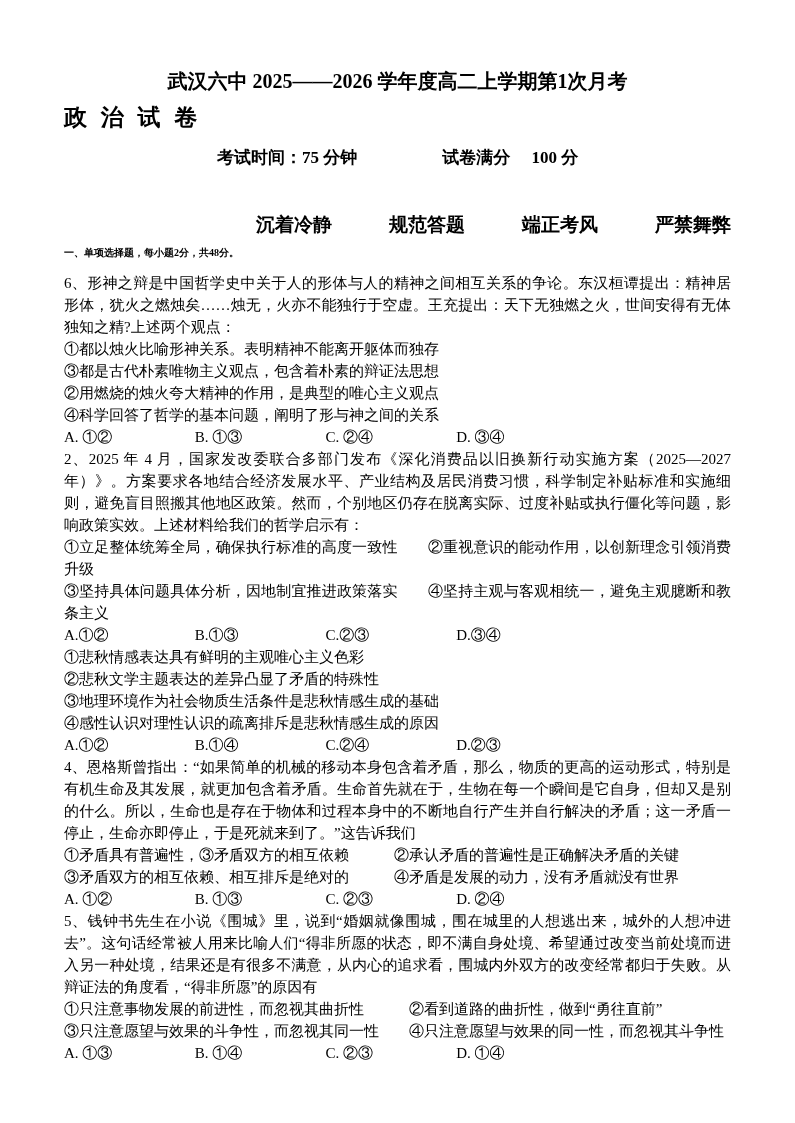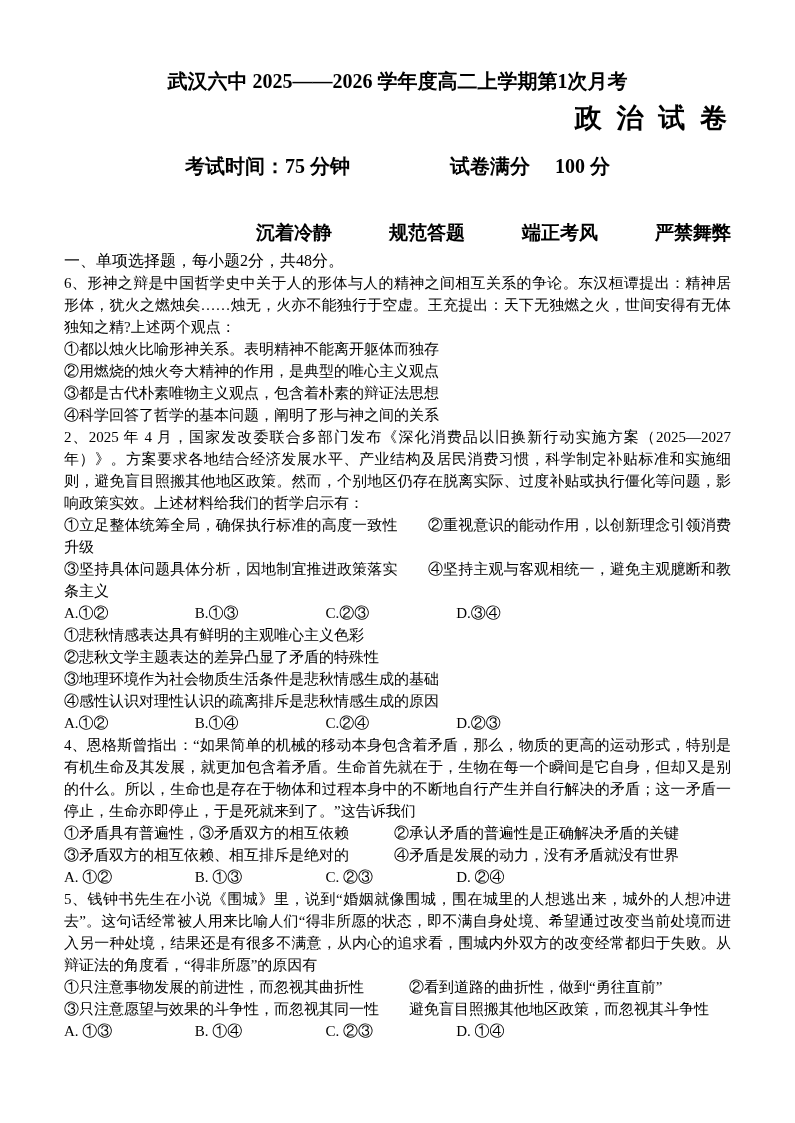--- a/index.html
+++ b/index.html
@@ -17,45 +17,45 @@
     font-family: "Liberation Serif", "DejaVu Serif", serif;
   }
   .title {
     text-align: center;
     font-size: 20px;
     font-weight: 700;
     margin: 12px 0 8px 0;
     line-height: 26px;
   }
   .subject {
-    text-align: right;
-    font-size: 27px;
+    text-align: left;
+    font-size: 23px;
     font-weight: 700;
     letter-spacing: 4px;
-    margin: 2px 0 20px 0;
+    margin: 2px 0 12px 0;
     line-height: 32px;
   }
   .exam-info {
     text-align: center;
-    font-size: 20px;
+    font-size: 17px;
     font-weight: 700;
     margin: 0;
     line-height: 24px;
   }
   .motto {
     text-align: right;
     font-size: 19px;
     font-weight: 700;
     margin: 42px 0 4px 0;
     line-height: 26px;
   }
   .section-heading {
-    font-size: 16px;
-    font-weight: 400;
-    margin: 4px 0 0 0;
+    font-size: 10px;
+    font-weight: 700;
+    margin: 4px 0 8px 0;
     line-height: 22px;
   }
   .q p {
     margin: 0;
     font-size: 15px;
     line-height: 22px;
     text-align: justify;
     word-break: break-all;
   }
   .q p.options {
@@ -80,23 +80,29 @@
     <p class="exam-info">考试时间：75 分钟　　　　　试卷满分　 100 分</p>
     <p class="motto">沉着冷静　　　规范答题　　　端正考风　　　严禁舞弊</p>
   </header>
 
   <main>
     <p class="section-heading">一、单项选择题，每小题2分，共48分。</p>
 
     <div class="q">
       <p class="stem">6、形神之辩是中国哲学史中关于人的形体与人的精神之间相互关系的争论。东汉桓谭提出：精神居形体，犹火之燃烛矣……烛无，火亦不能独行于空虚。王充提出：天下无独燃之火，世间安得有无体独知之精?上述两个观点：</p>
       <p class="items">①都以烛火比喻形神关系。表明精神不能离开躯体而独存</p>
+      <p class="items">③都是古代朴素唯物主义观点，包含着朴素的辩证法思想</p>
       <p class="items">②用燃烧的烛火夸大精神的作用，是典型的唯心主义观点</p>
-      <p class="items">③都是古代朴素唯物主义观点，包含着朴素的辩证法思想</p>
       <p class="items">④科学回答了哲学的基本问题，阐明了形与神之间的关系</p>
+      <p class="options">
+        <span class="opt">A. ①②</span>
+        <span class="opt">B. ①③</span>
+        <span class="opt">C. ②④</span>
+        <span class="opt">D. ③④</span>
+      </p>
     </div>
 
     <div class="q">
       <p class="stem">2、2025 年 4 月，国家发改委联合多部门发布《深化消费品以旧换新行动实施方案（2025—2027 年）》。方案要求各地结合经济发展水平、产业结构及居民消费习惯，科学制定补贴标准和实施细则，避免盲目照搬其他地区政策。然而，个别地区仍存在脱离实际、过度补贴或执行僵化等问题，影响政策实效。上述材料给我们的哲学启示有：</p>
       <p class="items">①立足整体统筹全局，确保执行标准的高度一致性　　②重视意识的能动作用，以创新理念引领消费升级</p>
       <p class="items">③坚持具体问题具体分析，因地制宜推进政策落实　　④坚持主观与客观相统一，避免主观臆断和教条主义</p>
       <p class="options">
         <span class="opt">A.①②</span>
         <span class="opt">B.①③</span>
         <span class="opt">C.②③</span>
@@ -125,21 +131,21 @@
         <span class="opt">A. ①②</span>
         <span class="opt">B. ①③</span>
         <span class="opt">C. ②③</span>
         <span class="opt">D. ②④</span>
       </p>
     </div>
 
     <div class="q">
       <p class="stem">5、钱钟书先生在小说《围城》里，说到“婚姻就像围城，围在城里的人想逃出来，城外的人想冲进去”。这句话经常被人用来比喻人们“得非所愿的状态，即不满自身处境、希望通过改变当前处境而进入另一种处境，结果还是有很多不满意，从内心的追求看，围城内外双方的改变经常都归于失败。从辩证法的角度看，“得非所愿”的原因有</p>
       <p class="items">①只注意事物发展的前进性，而忽视其曲折性　　　②看到道路的曲折性，做到“勇往直前”</p>
-      <p class="items">③只注意愿望与效果的斗争性，而忽视其同一性　　避免盲目照搬其他地区政策，而忽视其斗争性</p>
+      <p class="items">③只注意愿望与效果的斗争性，而忽视其同一性　　④只注意愿望与效果的同一性，而忽视其斗争性</p>
       <p class="options">
         <span class="opt">A. ①③</span>
         <span class="opt">B. ①④</span>
         <span class="opt">C. ②③</span>
         <span class="opt">D. ①④</span>
       </p>
     </div>
   </main>
 
 </div>

